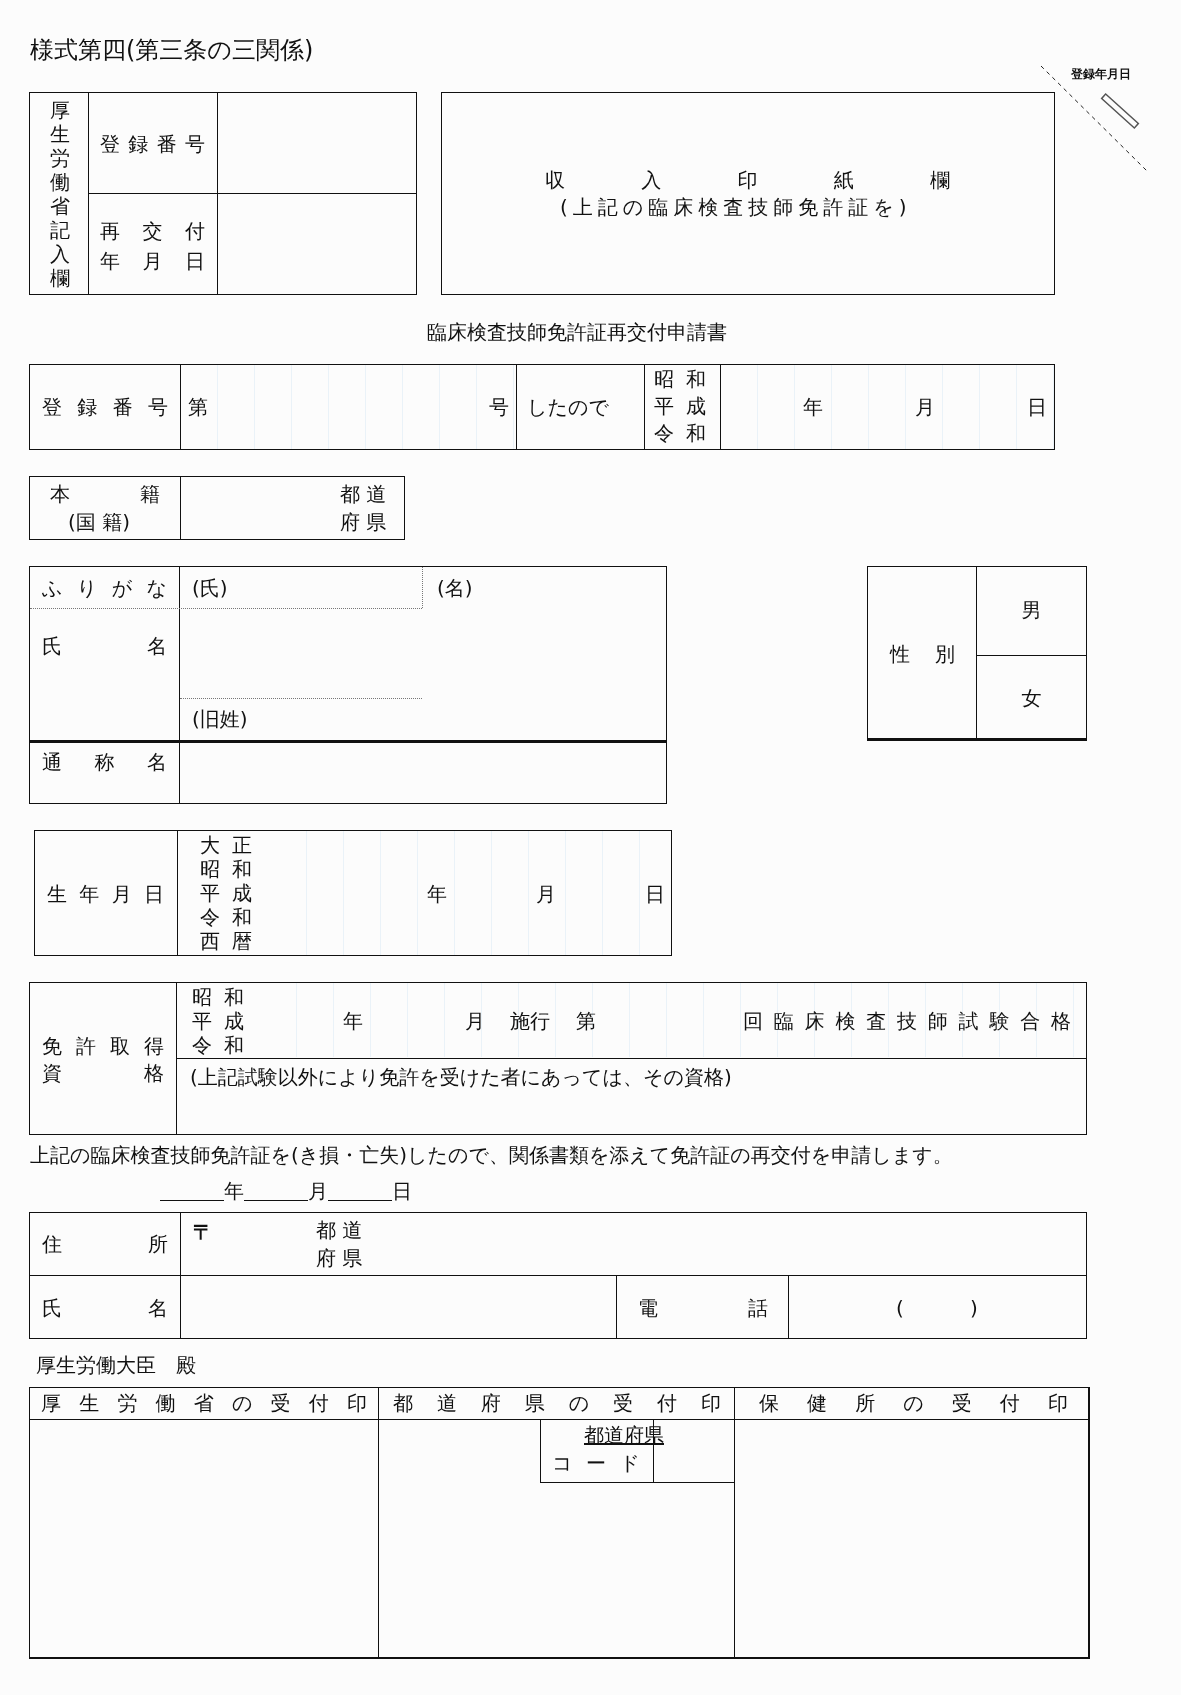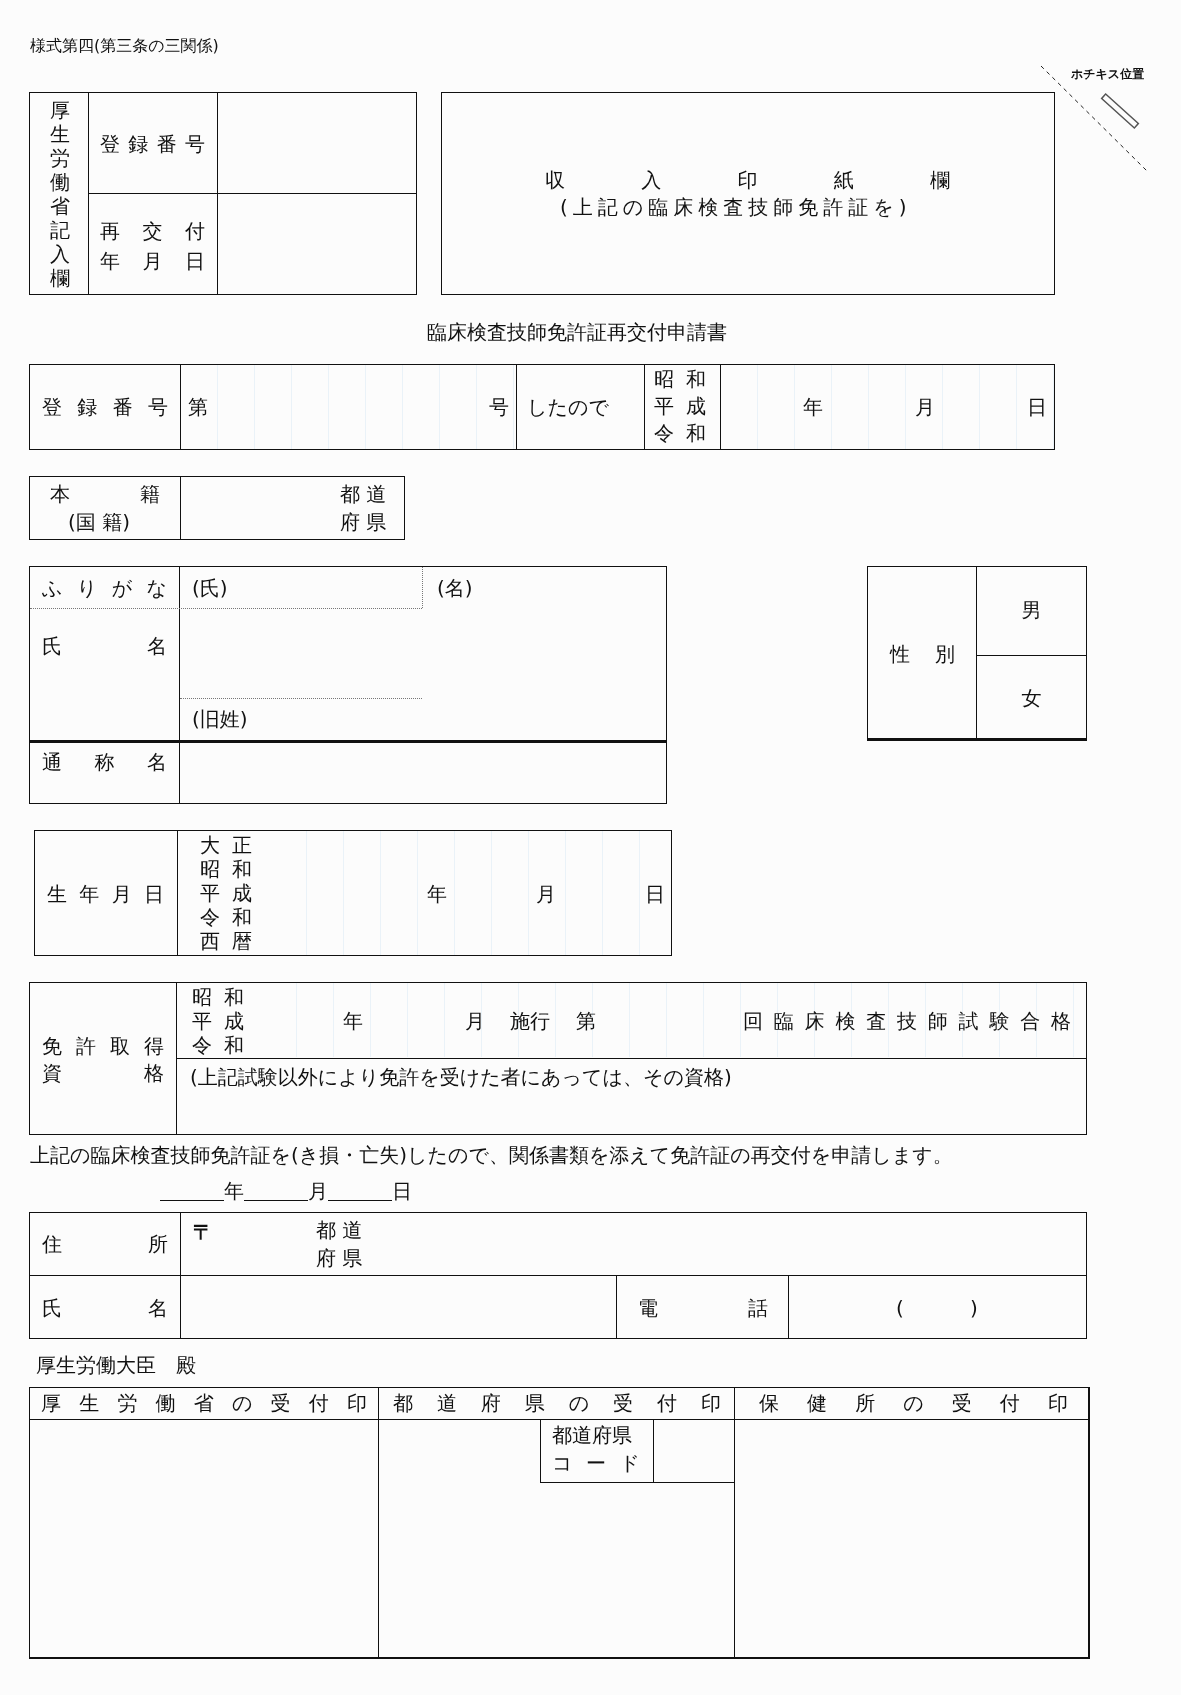--- a/index.html
+++ b/index.html
@@ -22,27 +22,27 @@
   .grid-faint {
     background-image: repeating-linear-gradient(90deg, transparent 0, transparent 36px, #eaf2f8 36px, #eaf2f8 37px);
   }
   .eras { position:absolute; line-height:1.1; }
   .eras div { display:flex; gap:12px; }
   .underline { display:inline-block; width:64px; border-bottom:1.5px solid #111; height:20px; vertical-align:bottom; }
 </style>
 </head>
 <body>
 
-<div class="txt" style="left:30px;top:38px;font-size:16px;">様式第四(第三条の三関係)</div>
+<div class="txt" style="left:30px;top:38px;font-size:24px;">様式第四(第三条の三関係)</div>
 
 <svg class="abs" style="left:1030px;top:60px;" width="130" height="120">
   <line x1="11" y1="6" x2="117" y2="111" stroke="#222" stroke-width="1" stroke-dasharray="4,4"></line>
   <rect x="68" y="48" width="44" height="6" fill="none" stroke="#555" stroke-width="1.5" transform="rotate(42 90 51)"></rect>
 </svg>
-<div class="txt" style="left:1071px;top:68px;font-size:12px;font-weight:bold;">ホチキス位置</div>
+<div class="txt" style="left:1071px;top:68px;font-size:12px;font-weight:bold;">登録年月日</div>
 
 <div class="box" style="left:29px;top:92px;width:388px;height:203px;"></div>
 <div class="vl" style="left:88px;top:92px;height:203px;"></div>
 <div class="vl" style="left:217px;top:92px;height:203px;"></div>
 <div class="hl" style="left:88px;top:193px;width:329px;"></div>
 <div class="vstack" style="left:40px;top:100px;width:40px;gap:4px;font-size:20px;">
   <span>厚</span>
     <span>生</span>
   <span>労</span>
     <span>働</span>
@@ -321,19 +321,19 @@
     <span>受</span>
     <span>付</span>
     <span>印</span>
 </div>
 <div class="abs" style="left:30px;top:1420px;width:347px;height:237px;"></div>
 <div class="abs" style="left:379px;top:1484px;width:354px;height:173px;"></div>
 <div class="abs" style="left:735px;top:1420px;width:353px;height:237px;"></div>
 
 <div class="abs" style="left:540px;top:1419px;width:194px;height:64px;border-left:1.5px solid #111;border-bottom:1.5px solid #111;"></div>
 <div class="vl" style="left:653px;top:1419px;height:64px;"></div>
-<div class="txt" style="left:552px;top:1425px;">都道府県</div>
+<div class="txt" style="left:584px;top:1425px;text-decoration:underline;">都道府県</div>
 <div class="spread" style="left:552px;top:1453px;width:88px;">
   <span>コ</span>
     <span>ー</span>
     <span>ド</span>
 </div>
 <div class="abs" style="left:654px;top:1420px;width:79px;height:62px;"></div>
 
 </body></html>

